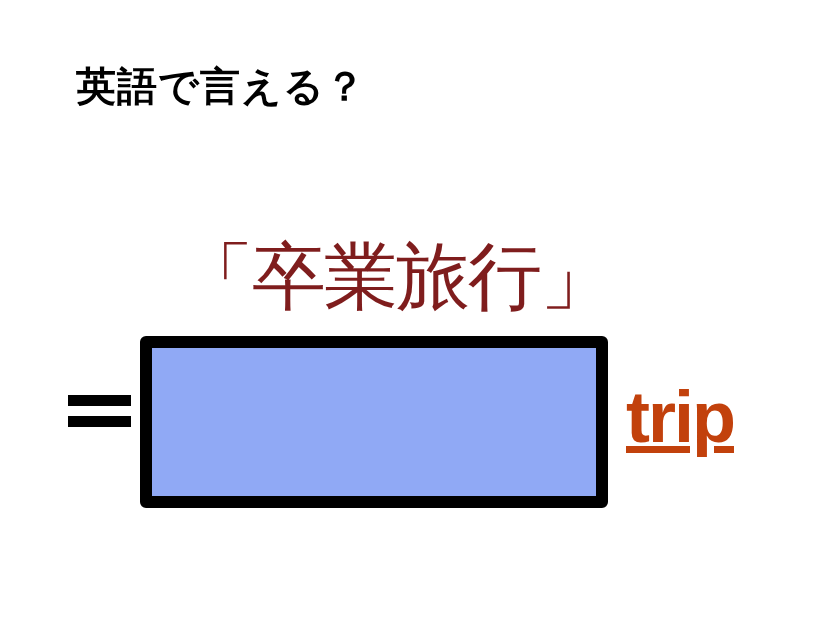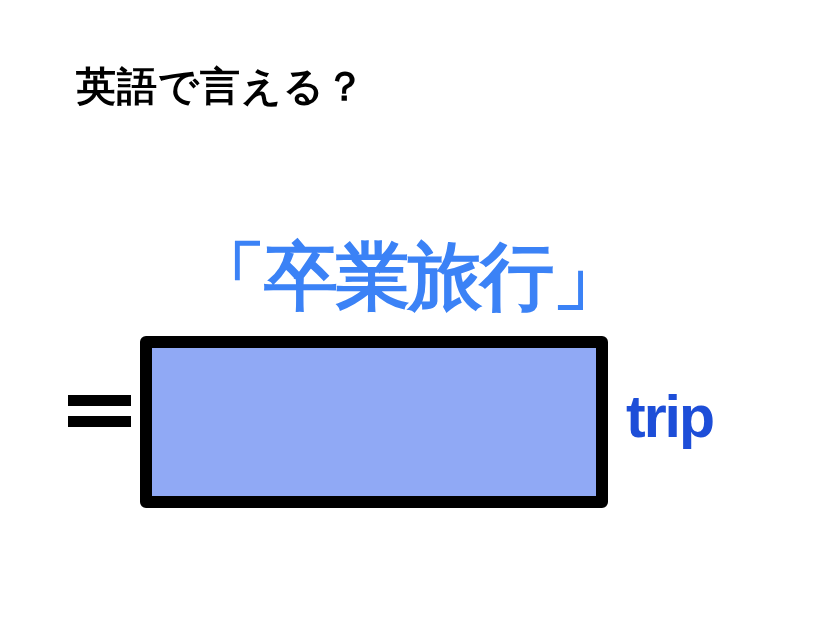--- a/index.html
+++ b/index.html
@@ -1,27 +1,27 @@
 <!DOCTYPE html>
 <html><head>
 <meta charset="utf-8">
 <style>
   html, body { margin:0; padding:0; }
   body { width:826px; height:620px; background:#ffffff; position:relative; overflow:hidden;
          font-family: "DejaVu Sans", "Liberation Sans", sans-serif; }
   .prompt { position:absolute; left:76px; top:56px; font-size:40px; font-weight:bold; color:#000;
             letter-spacing:1px; line-height:60px; white-space:nowrap; }
-  .term { position:absolute; left:192px; top:226px; font-size:74px; font-weight:bold; color:#3b82f6;
+  .term { position:absolute; left:180px; top:226px; font-size:74px; font-weight:normal; color:#7f1d1d;
           line-height:100px; white-space:nowrap; letter-spacing:-2px; }
   .eq { position:absolute; left:68px; width:63px; height:11px; background:#000; }
   .eq1 { top:395px; } .eq2 { top:416px; }
   .answer-box { position:absolute; left:140px; top:336px; width:444px; height:148px;
                 border:12px solid #000; border-radius:6px; background:#90a9f5; }
   .suffix { position:absolute; left:626px; top:372px; font-family:"Liberation Sans", sans-serif;
-            font-size:59px; font-weight:bold; color:#1d4ed8; line-height:90px; letter-spacing:-2px; }
+            font-size:72px; font-weight:bold; color:#c2410c; line-height:90px; letter-spacing:-2px;text-decoration:underline; }
 </style>
 </head>
 <body>
 
 <div class="prompt">英語で言える？</div>
 <div class="term">「卒業旅行」</div>
 <div>
   <div class="eq eq1"></div>
   <div class="eq eq2"></div>
 </div>

